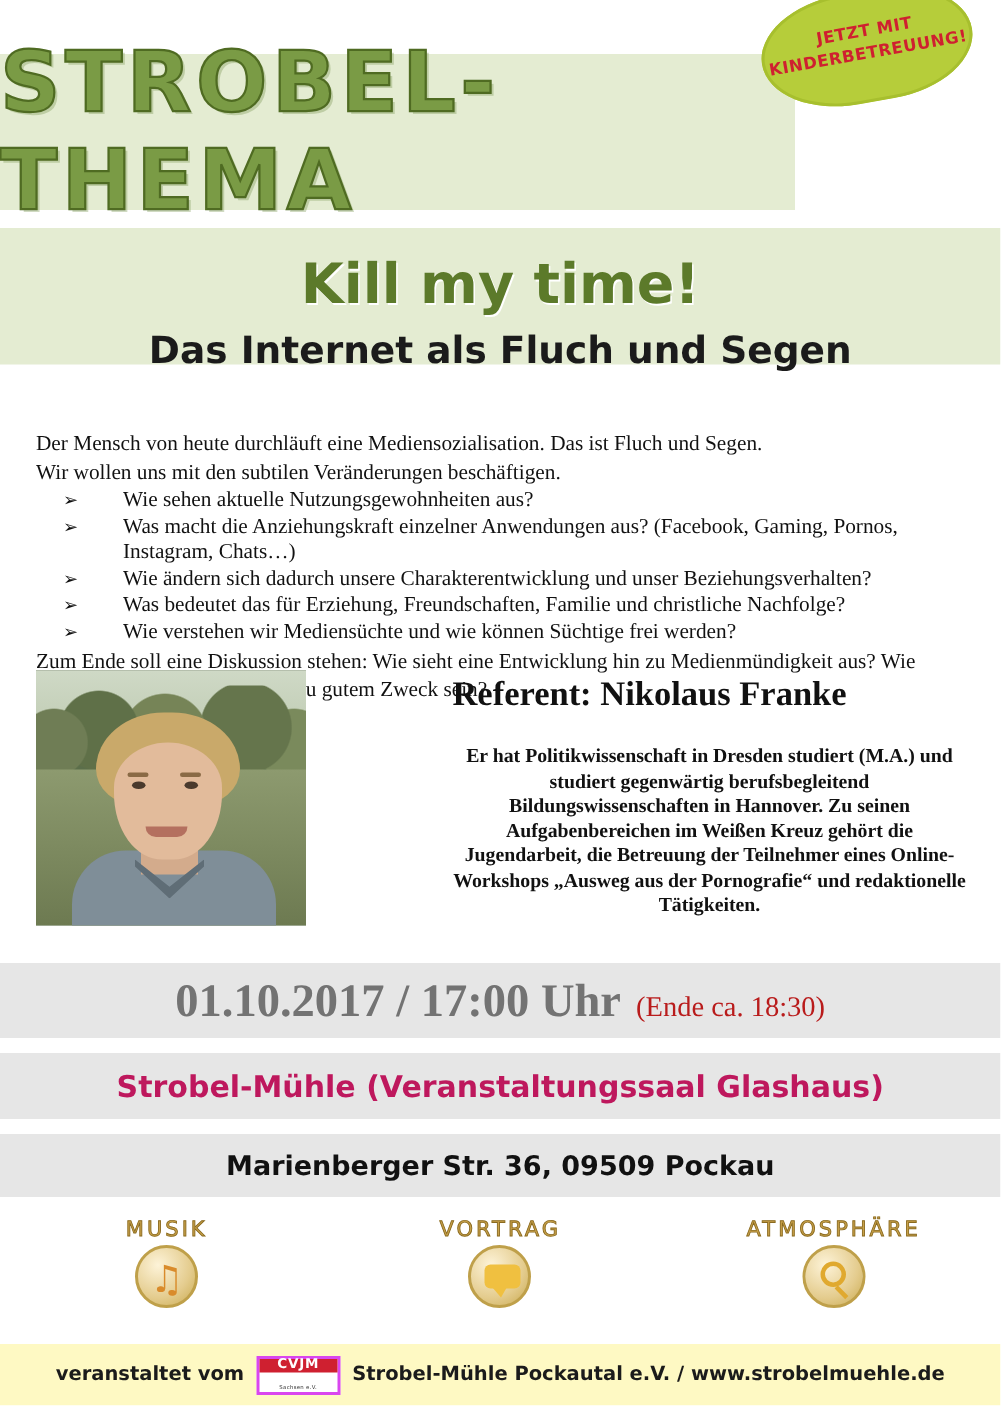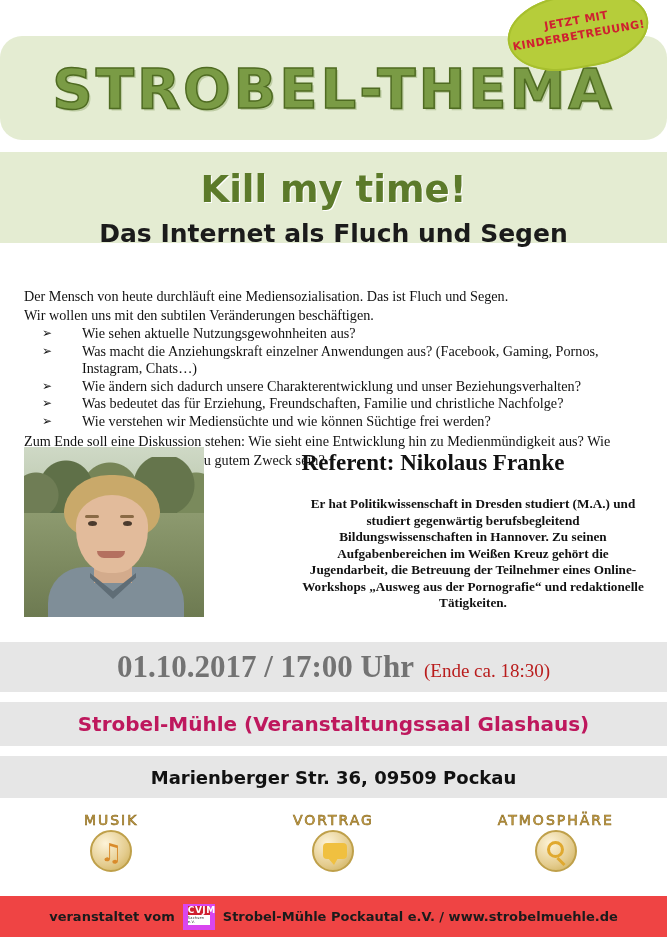--- a/index.html
+++ b/index.html
@@ -15,26 +15,25 @@
     position: relative;
     width: 667px;
     height: 937px;
     background: #ffffff;
   }
 
   
   .title-band {
     position: absolute;
     top: 36px; left: 0;
-    width: 667px; height: 104px;
+    width: 530px; height: 104px;
     background: #e4ecd2;
     display: flex;
     align-items: center;
     justify-content: center;
-    border-radius: 22px;
   }
   .title-text {
     font-family: "DejaVu Sans", sans-serif;
     font-weight: bold;
     font-size: 56px;
     letter-spacing: 3px;
     color: #7a9b45;
     -webkit-text-stroke: 1.5px #4f6b22;
     text-shadow: 2px 2px 0 rgba(120,150,80,0.35);
   }
@@ -313,40 +312,40 @@
     width: 10px; height: 3px;
     background: #e0a92f;
     transform: rotate(45deg);
   }
 
   
   .footer-band {
     position: absolute;
     top: 896px; left: 0;
     width: 667px; height: 41px;
-    background: #ef4444;
+    background: #fef9c3;
     display: flex;
     align-items: center;
     justify-content: center;
     gap: 8px;
   }
   .footer-txt {
     font-family: "DejaVu Sans", sans-serif;
     font-size: 13px;
     font-weight: bold;
     color: #1b1b1b;
   }
   .cvjm-logo {
-    width: 32px; height: 26px;
+    width: 56px; height: 26px;
     background: #ffffff;
-    border: 5px solid #d946ef;
+    border: 2px solid #d946ef;
     display: flex;
     flex-direction: column;
     align-items: center;
-    justify-content: flex-end;
+    justify-content: space-between;
     line-height: 1;
   }
   .cvjm-top {
     background: #cf2030;
     color: #fff;
     font-family: "DejaVu Sans", sans-serif;
     font-weight: bold;
     font-size: 9px;
     width: 100%;
     text-align: center;

